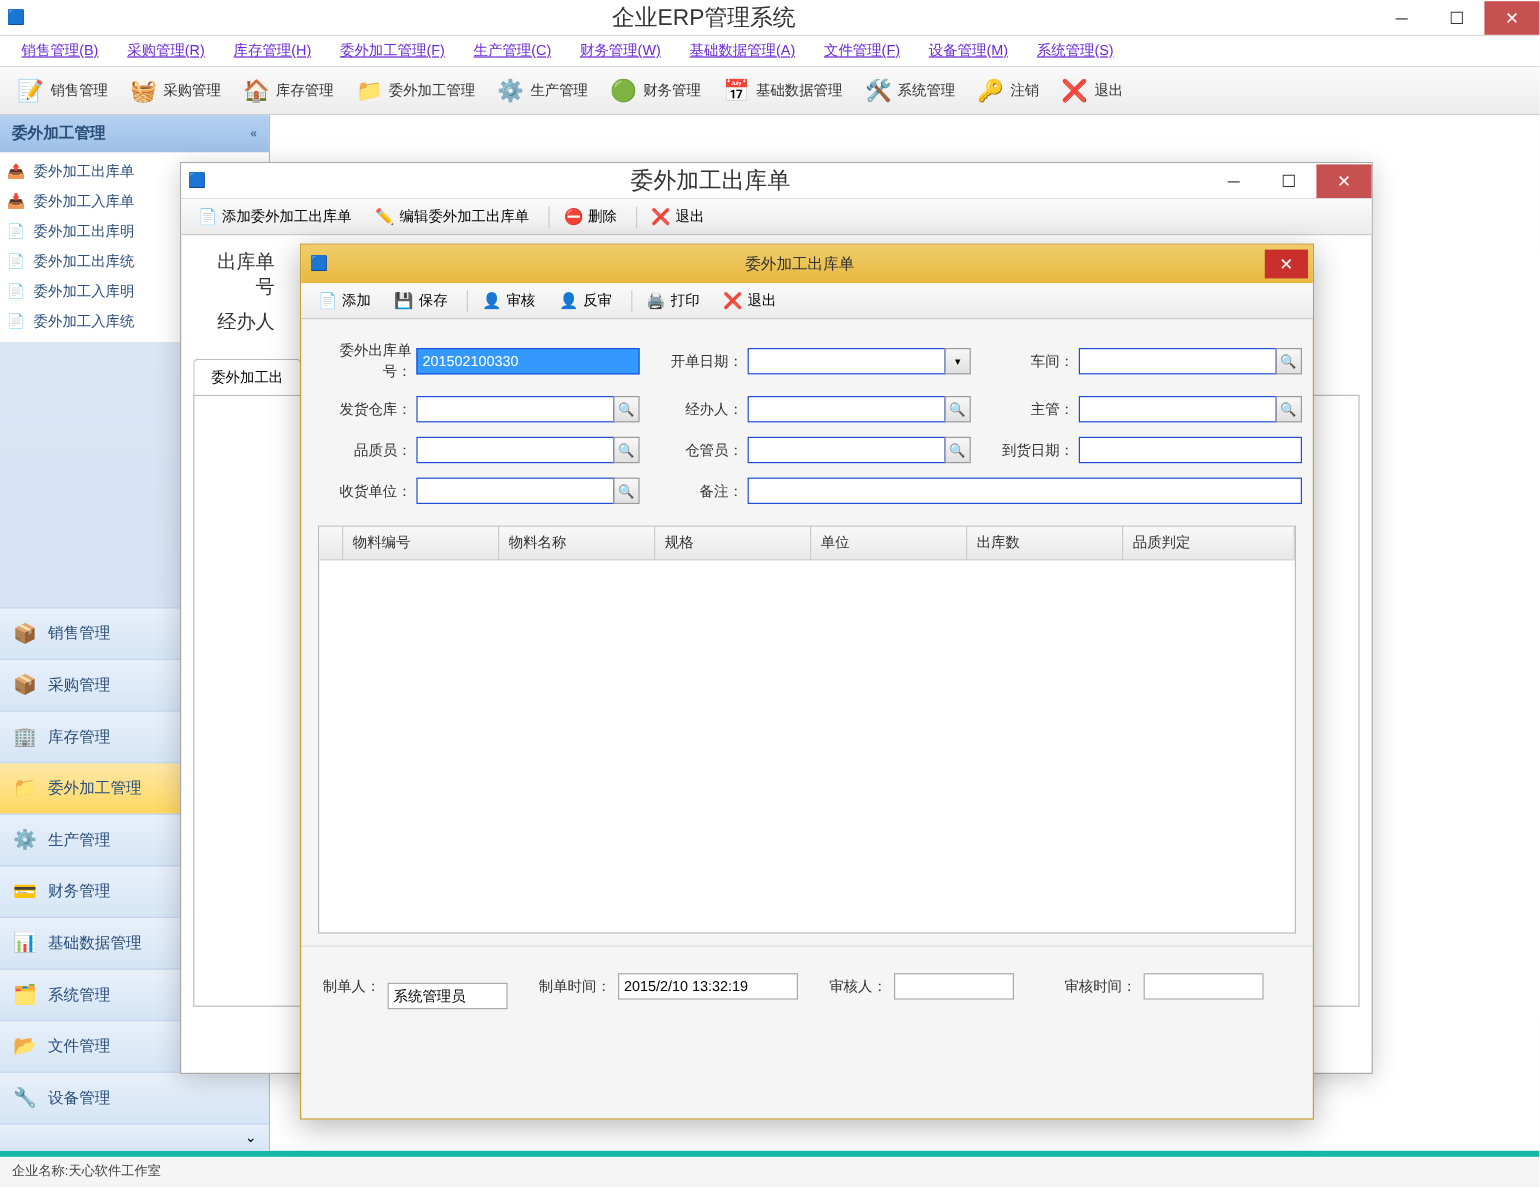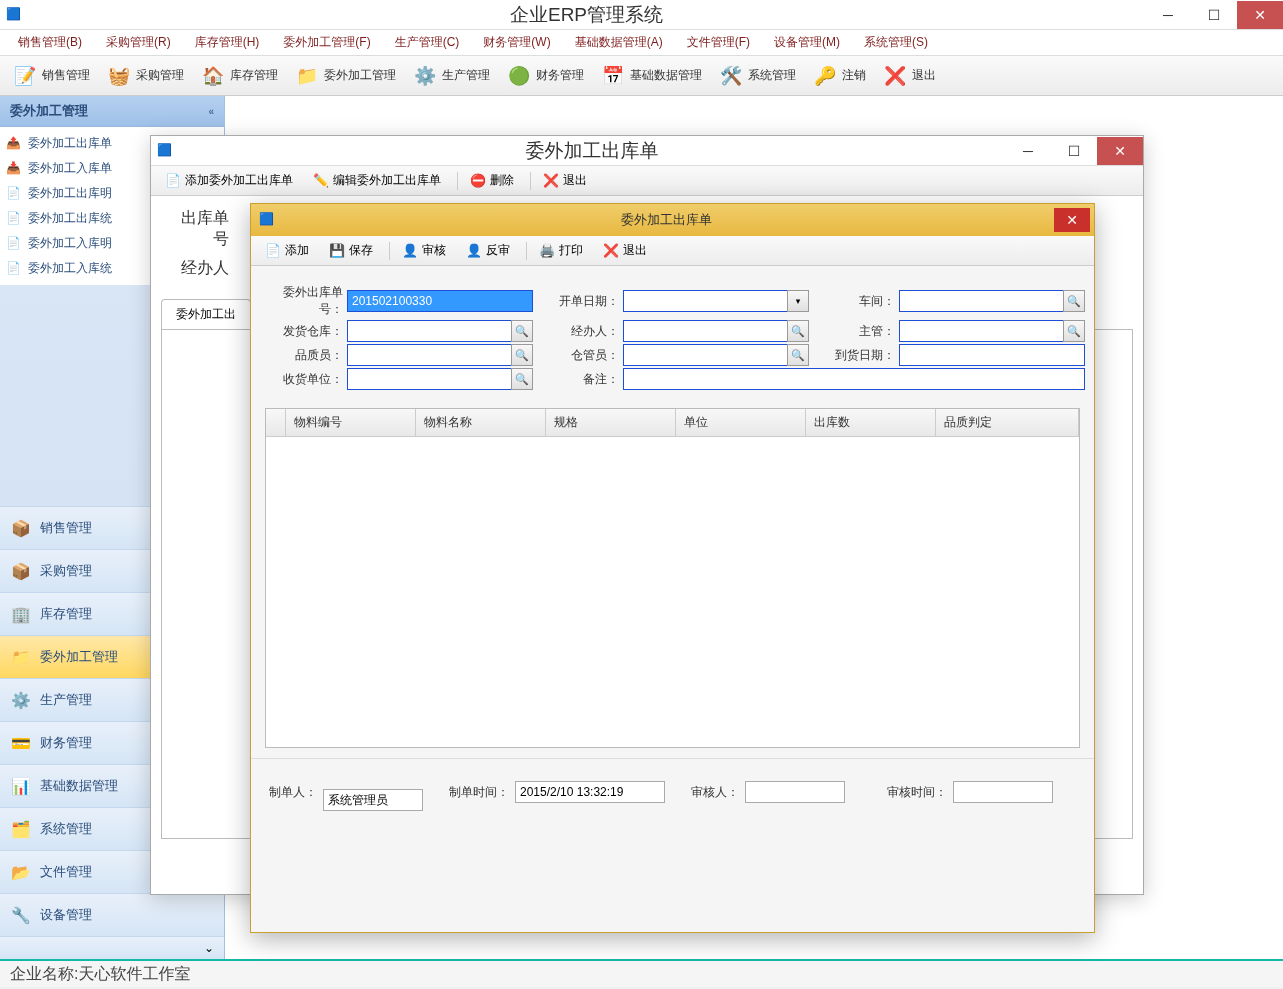--- a/index.html
+++ b/index.html
@@ -9,21 +9,21 @@
 .main-window { width: 1283px; height: 989px; background: #f0f0f0; }
 .titlebar { height: 30px; background: #fff; display: flex; align-items: center; border-bottom: 1px solid #ddd; }
 .titlebar-icon { width: 16px; height: 16px; margin: 0 6px; }
 .titlebar-title { flex: 1; text-align: center; font-size: 19px; color: #333; }
 .win-controls { display: flex; }
 .win-btn { width: 46px; height: 28px; display: flex; align-items: center; justify-content: center; color: #333; font-size: 14px; cursor: pointer; }
 .win-btn.close { background: #c75050; color: #fff; width: 46px; }
 
 
 .menubar { height: 26px; background: #fff; display: flex; align-items: center; padding: 0 6px; border-bottom: 1px solid #ddd; }
-.menu-item { padding: 4px 12px; cursor: pointer; font-size: 12px; color: #7f1d1d; }
+.menu-item { padding: 4px 12px; cursor: pointer; font-size: 12px; color: #6d28d9; text-decoration: underline; }
 
 
 .toolbar { height: 40px; background: linear-gradient(#fafafa,#ececec); display: flex; align-items: center; padding: 0 6px; border-bottom: 1px solid #ccc; }
 .tool-btn { display: flex; align-items: center; padding: 2px 8px; cursor: pointer; margin-right: 2px; }
 .tool-icon { width: 24px; height: 24px; margin-right: 4px; display: flex; align-items: center; justify-content: center; font-size: 18px; }
 .tool-label { font-size: 12px; color: #333; }
 
 
 .content { display: flex; height: calc(100% - 126px); background: #fff; }
 .sidebar { width: 225px; background: linear-gradient(#dce8f7,#cdddf0); border-right: 1px solid #a5bfe1; display: flex; flex-direction: column; }
@@ -33,21 +33,21 @@
 .tree-item { padding: 4px 6px; display: flex; align-items: center; cursor: pointer; color: #2a4d7a; font-size: 12px; }
 .tree-icon { width: 16px; height: 16px; margin-right: 6px; display: inline-block; }
 .sidebar-flex { flex: 1; }
 .sidebar-nav { }
 .nav-item { padding: 10px 10px; display: flex; align-items: center; cursor: pointer; border-top: 1px solid #c5d8ef; background: linear-gradient(#e8f0fa,#d5e5f5); font-size: 13px; color: #2a4d7a; }
 .nav-item.active { background: linear-gradient(#ffe8a8,#ffd860); }
 .nav-icon { width: 22px; height: 22px; margin-right: 8px; display: flex; align-items: center; justify-content: center; font-size: 16px; }
 .sidebar-collapse-row { text-align: right; padding: 4px 10px; background: linear-gradient(#e8f0fa,#d5e5f5); border-top: 1px solid #c5d8ef; }
 
 
-.statusbar { height: 28px; background: #f5f5f5; border-top: 2px solid #14b8a6; display: flex; align-items: center; padding: 0 10px; font-size: 16px; color: #444; }
+.statusbar { height: 28px; background: #f5f5f5; border-top: 5px solid #14b8a6; display: flex; align-items: center; padding: 0 10px; font-size: 11px; color: #444; }
 
 
 .subwin1 { position: absolute; left: 150px; top: 135px; width: 994px; height: 760px; background: #fff; border: 1px solid #aaa; box-shadow: 0 4px 20px rgba(0,0,0,0.2); }
 .subwin1 .titlebar { background: #fff; }
 .sub-toolbar { height: 30px; background: linear-gradient(#fafafa,#ececec); display: flex; align-items: center; padding: 0 6px; border-bottom: 1px solid #ccc; }
 .sub-tool-btn { display: flex; align-items: center; padding: 3px 8px; cursor: pointer; font-size: 12px; margin-right: 4px; }
 .sub-tool-icon { width: 16px; height: 16px; margin-right: 4px; display: flex; align-items: center; justify-content: center; font-size: 13px; }
 .sub-divider { width: 1px; height: 18px; background: #ccc; margin: 0 4px; }
 
 .form-area { padding: 12px 18px; }
@@ -62,21 +62,21 @@
 
 
 .subwin2 { position: absolute; left: 250px; top: 203px; width: 845px; height: 730px; background: #f5f5f5; border: 1px solid #c8a030; box-shadow: 0 6px 24px rgba(0,0,0,0.3); }
 .subwin2-titlebar { height: 32px; background: linear-gradient(#f0cd6a,#e8b840); display: flex; align-items: center; padding: 0 4px; }
 .subwin2-titlebar .title-icon { width: 16px; height: 16px; margin: 0 4px; }
 .subwin2-titlebar .title-text { flex: 1; text-align: center; font-size: 13px; color: #333; }
 .subwin2-titlebar .close-btn { width: 36px; height: 24px; background: #c9302c; color: #fff; display: flex; align-items: center; justify-content: center; cursor: pointer; font-size: 14px; }
 
 .subwin2 .sub-toolbar { border-bottom: 1px solid #ccc; }
 .subwin2 .form-area { padding: 18px 14px; }
-.subwin2 .form-grid { display: grid; grid-template-columns: repeat(3, 1fr); gap: 2px 8px; }
+.subwin2 .form-grid { display: grid; grid-template-columns: repeat(3, 1fr); gap: 12px 8px; }
 .field-group { display: flex; align-items: center; }
 .field-label { width: 78px; text-align: right; margin-right: 4px; font-size: 12px; color: #333; }
 .field-input { flex: 1; height: 22px; border: 1px solid #1d4ed8; padding: 0 4px; font-size: 12px; background: #fff; }
 .field-input.highlighted { background: #3399ff; color: #fff; }
 .lookup-btn { width: 22px; height: 22px; border: 1px solid #999; background: linear-gradient(#f8f8f8,#e0e0e0); margin-left: -1px; cursor: pointer; display: flex; align-items: center; justify-content: center; font-size: 11px; }
 .date-btn { width: 22px; height: 22px; border: 1px solid #999; background: linear-gradient(#f8f8f8,#e0e0e0); margin-left: -1px; cursor: pointer; display: flex; align-items: center; justify-content: center; font-size: 9px; }
 
 .detail-buttons { display: flex; gap: 12px; margin: 30px 0 8px 14px; }
 .detail-btn { padding: 5px 16px; border: 1px solid #999; background: linear-gradient(#fafafa,#e4e4e4); cursor: pointer; font-size: 12px; border-radius: 2px; }
 

